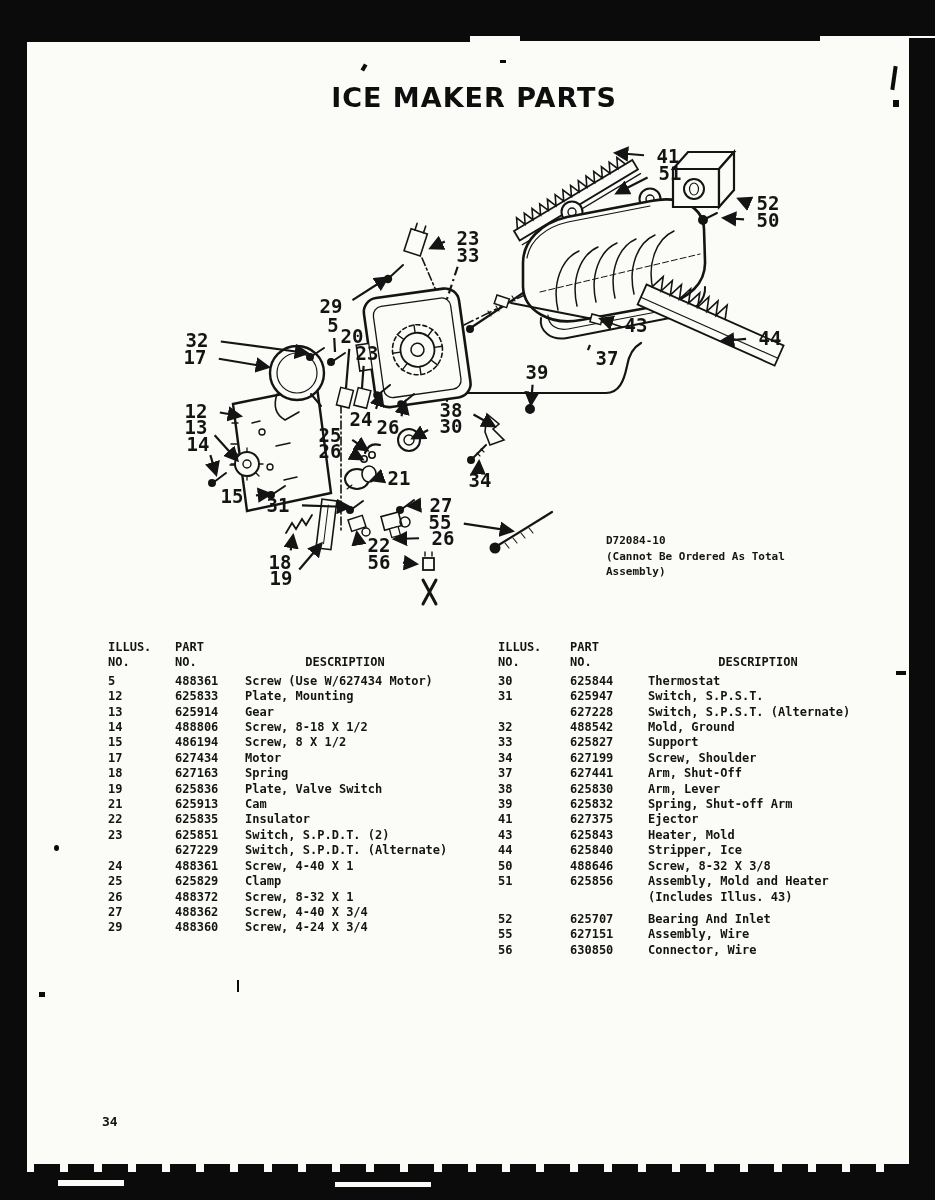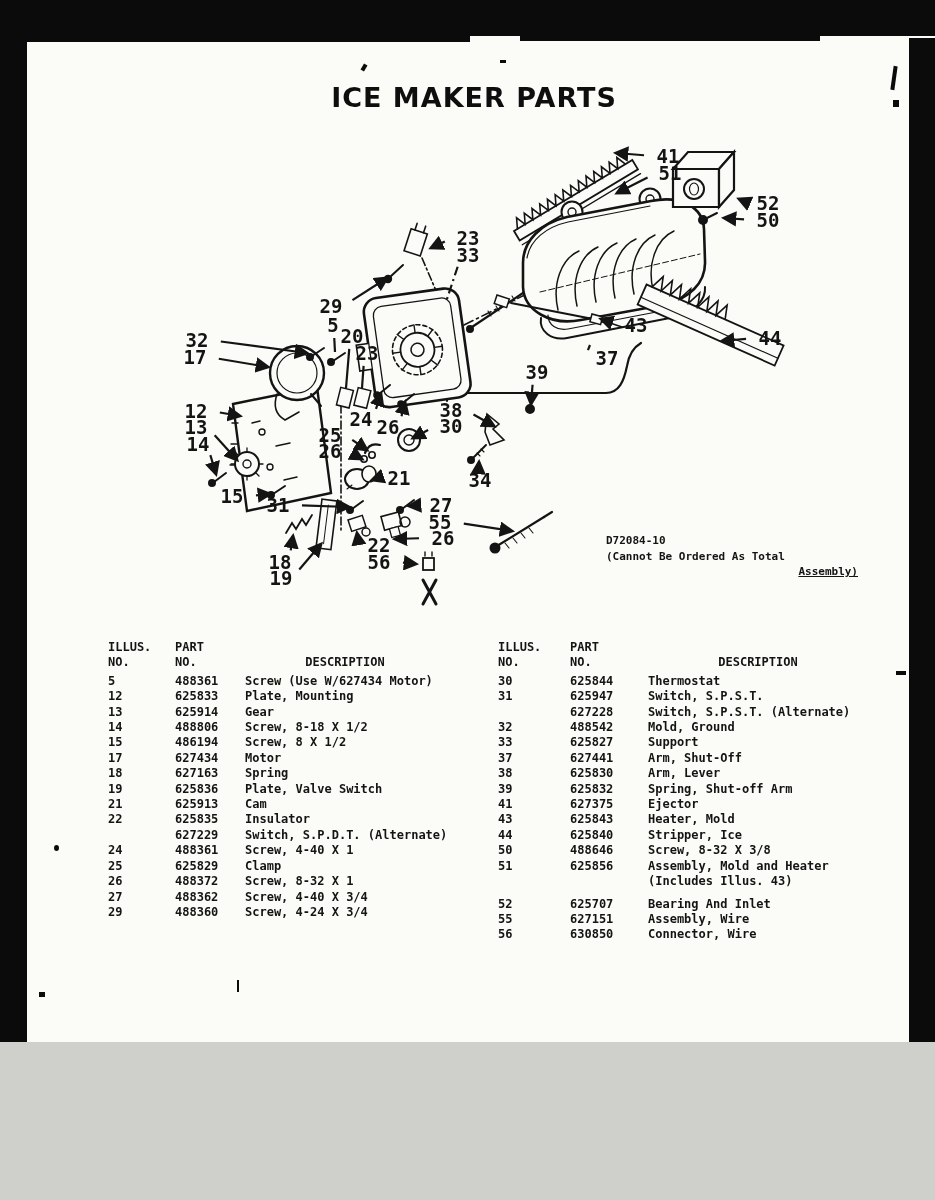--- a/index.html
+++ b/index.html
@@ -1,30 +1,30 @@
 <!DOCTYPE html>
 <html><head>
 <meta charset="utf-8">
 <style>
   html,body{margin:0;padding:0;background:#cfcfcb;}
-  .page{position:relative;width:935px;height:1042px;background:#fbfbf8;overflow:hidden;
+  .page{position:relative;width:935px;height:1200px;background:#fbfbf8;overflow:hidden;
         font-family:"DejaVu Sans Mono",monospace;color:#141414;}
   .band{position:absolute;background:#0b0b0b;}
   .artifact{position:absolute;background:#0b0b0b;}
   .title{position:absolute;left:0;top:82px;width:948px;text-align:center;
          font-family:"DejaVu Sans",sans-serif;font-weight:800;font-size:27px;
          letter-spacing:1px;color:#0e0e0e;}
   svg.diagram{position:absolute;left:0;top:0;}
   .co-label{font-family:"DejaVu Sans Mono",monospace;font-weight:bold;font-size:19px;
             fill:#141414;text-anchor:middle;}
   .co-line{stroke:#141414;stroke-width:2.2;fill:none;}
   .co-line.dash{stroke-dasharray:9 4 2 4;}
   .note{position:absolute;left:606px;top:533px;width:252px;font-size:11px;
         font-weight:bold;line-height:15.5px;}
-  .note .r{text-align:right;text-decoration:underline;}
+  .note .r{text-align:left;}
   .ptable{position:absolute;font-size:12px;font-weight:bold;line-height:15.4px;}
   .prow{display:block;white-space:nowrap;}
   .prow span{display:inline-block;vertical-align:top;}
   .lt .c1{width:67px;} .lt .c2{width:70px;}
   .rt .c1{width:72px;} .rt .c2{width:78px;}
   .lt .c3h{width:200px;text-align:center;}
   .rt .c3h{width:220px;text-align:center;}
   .tbody{margin-top:3px;}
   .pageno{position:absolute;left:102px;top:1114px;font-size:13px;font-weight:bold;}
 </style>
@@ -309,20 +309,21 @@
         <div class="prow"><span class="c1">5</span><span class="c2">488361</span><span class="c3">Screw (Use W/627434 Motor)</span></div>
         <div class="prow"><span class="c1">12</span><span class="c2">625833</span><span class="c3">Plate, Mounting</span></div>
         <div class="prow"><span class="c1">13</span><span class="c2">625914</span><span class="c3">Gear</span></div>
         <div class="prow"><span class="c1">14</span><span class="c2">488806</span><span class="c3">Screw, 8-18 X 1/2</span></div>
         <div class="prow"><span class="c1">15</span><span class="c2">486194</span><span class="c3">Screw, 8 X 1/2</span></div>
         <div class="prow"><span class="c1">17</span><span class="c2">627434</span><span class="c3">Motor</span></div>
         <div class="prow"><span class="c1">18</span><span class="c2">627163</span><span class="c3">Spring</span></div>
         <div class="prow"><span class="c1">19</span><span class="c2">625836</span><span class="c3">Plate, Valve Switch</span></div>
         <div class="prow"><span class="c1">21</span><span class="c2">625913</span><span class="c3">Cam</span></div>
         <div class="prow"><span class="c1">22</span><span class="c2">625835</span><span class="c3">Insulator</span></div>
+        <div class="prow"><span class="c1">23</span><span class="c2">625851</span><span class="c3">Switch, S.P.D.T. (2)</span></div>
         <div class="prow"><span class="c1">&nbsp;</span><span class="c2">627229</span><span class="c3">Switch, S.P.D.T. (Alternate)</span></div>
         <div class="prow"><span class="c1">24</span><span class="c2">488361</span><span class="c3">Screw, 4-40 X 1</span></div>
         <div class="prow"><span class="c1">25</span><span class="c2">625829</span><span class="c3">Clamp</span></div>
         <div class="prow"><span class="c1">26</span><span class="c2">488372</span><span class="c3">Screw, 8-32 X 1</span></div>
         <div class="prow"><span class="c1">27</span><span class="c2">488362</span><span class="c3">Screw, 4-40 X 3/4</span></div>
         <div class="prow"><span class="c1">29</span><span class="c2">488360</span><span class="c3">Screw, 4-24 X 3/4</span></div>
       </div>
   </div>
 
   <div class="ptable rt" style="left:498px;top:640px">
@@ -331,20 +332,21 @@
     </div>
     <div class="prow">
       <span class="c1">NO.</span><span class="c2">NO.</span><span class="c3h">DESCRIPTION</span>
     </div>
     <div class="tbody" id="right-rows">
         <div class="prow"><span class="c1">30</span><span class="c2">625844</span><span class="c3">Thermostat</span></div>
         <div class="prow"><span class="c1">31</span><span class="c2">625947</span><span class="c3">Switch, S.P.S.T.</span></div>
         <div class="prow"><span class="c1">&nbsp;</span><span class="c2">627228</span><span class="c3">Switch, S.P.S.T. (Alternate)</span></div>
         <div class="prow"><span class="c1">32</span><span class="c2">488542</span><span class="c3">Mold, Ground</span></div>
         <div class="prow"><span class="c1">33</span><span class="c2">625827</span><span class="c3">Support</span></div>
+        <div class="prow"><span class="c1">34</span><span class="c2">627199</span><span class="c3">Screw, Shoulder</span></div>
         <div class="prow"><span class="c1">37</span><span class="c2">627441</span><span class="c3">Arm, Shut-Off</span></div>
         <div class="prow"><span class="c1">38</span><span class="c2">625830</span><span class="c3">Arm, Lever</span></div>
         <div class="prow"><span class="c1">39</span><span class="c2">625832</span><span class="c3">Spring, Shut-off Arm</span></div>
         <div class="prow"><span class="c1">41</span><span class="c2">627375</span><span class="c3">Ejector</span></div>
         <div class="prow"><span class="c1">43</span><span class="c2">625843</span><span class="c3">Heater, Mold</span></div>
         <div class="prow"><span class="c1">44</span><span class="c2">625840</span><span class="c3">Stripper, Ice</span></div>
         <div class="prow"><span class="c1">50</span><span class="c2">488646</span><span class="c3">Screw, 8-32 X 3/8</span></div>
         <div class="prow"><span class="c1">51</span><span class="c2">625856</span><span class="c3">Assembly, Mold and Heater</span></div>
         <div class="prow"><span class="c1">&nbsp;</span><span class="c2">&nbsp;</span><span class="c3">(Includes Illus. 43)</span></div>
         <div class="prow" style="height: 7px; line-height: 7px;"><span class="c1">&nbsp;</span><span class="c2">&nbsp;</span><span class="c3">&nbsp;</span></div>

